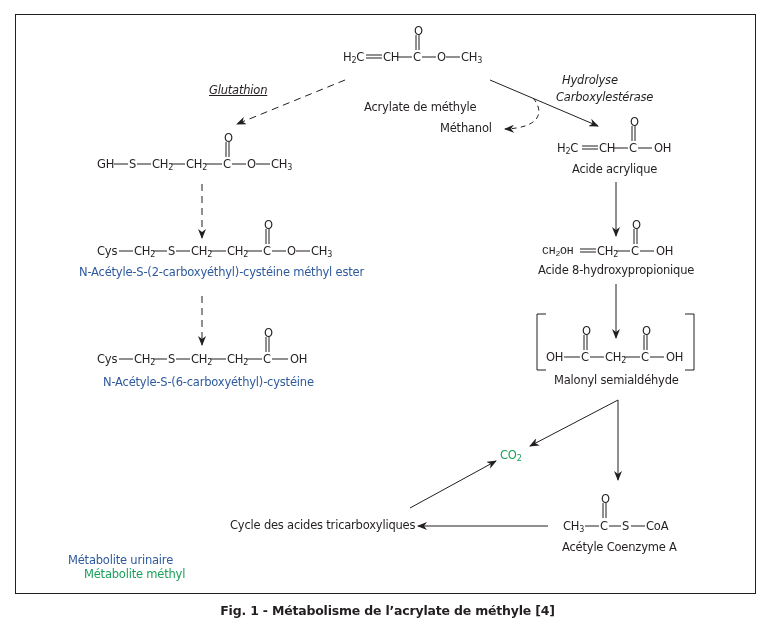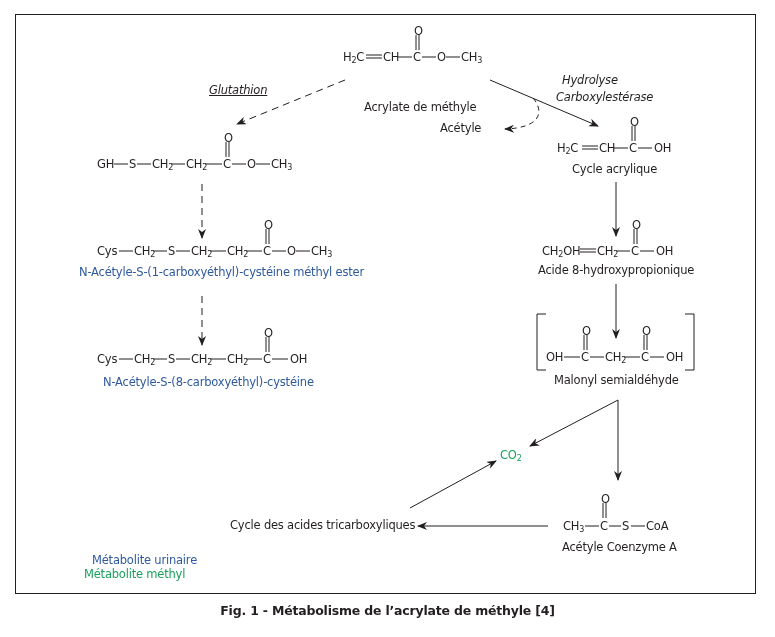--- a/index.html
+++ b/index.html
@@ -129,61 +129,61 @@
 <div class="formula" style="left:343px;top:50px;">H<sub>2</sub>C</div>
 <div class="formula" style="left:383px;top:50px;">CH</div>
 <div class="formula" style="left:413px;top:50px;">C</div>
 <div class="formula" style="left:437px;top:50px;">O</div>
 <div class="formula" style="left:461px;top:50px;">CH<sub>3</sub></div>
 <div class="t" style="left:364px;top:73px;margin-top:28px;">Acrylate de méthyle</div>
 
 <div class="t it" style="left:209px;top:84px;text-decoration:underline;">Glutathion</div>
 <div class="t it" style="left:531px;top:74px;margin-left:31px;">Hydrolyse</div>
 <div class="t it" style="left:556px;top:91px;">Carboxylestérase</div>
-<div class="t" style="left:440px;top:122px;">Acétyle</div>
+<div class="t" style="left:440px;top:122px;">Méthanol</div>
 
 <div class="formula" style="left:224px;top:131px;">O</div>
 <div class="formula" style="left:97px;top:157px;">GH</div>
 <div class="formula" style="left:129px;top:157px;">S</div>
 <div class="formula" style="left:152px;top:157px;">CH<sub>2</sub></div>
 <div class="formula" style="left:186px;top:157px;">CH<sub>2</sub></div>
 <div class="formula" style="left:223px;top:157px;">C</div>
 <div class="formula" style="left:247px;top:157px;">O</div>
 <div class="formula" style="left:271px;top:157px;">CH<sub>3</sub></div>
 
 <div class="formula" style="left:264px;top:218px;">O</div>
 <div class="formula" style="left:97px;top:244px;">Cys</div>
 <div class="formula" style="left:134px;top:244px;">CH<sub>2</sub></div>
 <div class="formula" style="left:168px;top:244px;">S</div>
 <div class="formula" style="left:191px;top:244px;">CH<sub>2</sub></div>
 <div class="formula" style="left:227px;top:244px;">CH<sub>2</sub></div>
 <div class="formula" style="left:263px;top:244px;">C</div>
 <div class="formula" style="left:287px;top:244px;">O</div>
 <div class="formula" style="left:311px;top:244px;">CH<sub>3</sub></div>
-<div class="t blue" style="left:79px;top:266px;">N-Acétyle-S-(1-carboxyéthyl)-cystéine méthyl ester</div>
+<div class="t blue" style="left:79px;top:266px;">N-Acétyle-S-(2-carboxyéthyl)-cystéine méthyl ester</div>
 
 <div class="formula" style="left:264px;top:326px;">O</div>
 <div class="formula" style="left:97px;top:352px;">Cys</div>
 <div class="formula" style="left:134px;top:352px;">CH<sub>2</sub></div>
 <div class="formula" style="left:168px;top:352px;">S</div>
 <div class="formula" style="left:191px;top:352px;">CH<sub>2</sub></div>
 <div class="formula" style="left:227px;top:352px;">CH<sub>2</sub></div>
 <div class="formula" style="left:263px;top:352px;">C</div>
 <div class="formula" style="left:290px;top:352px;">OH</div>
-<div class="t blue" style="left:103px;top:376px;">N-Acétyle-S-(8-carboxyéthyl)-cystéine</div>
+<div class="t blue" style="left:103px;top:376px;">N-Acétyle-S-(6-carboxyéthyl)-cystéine</div>
 
 <div class="formula" style="left:630px;top:115px;">O</div>
 <div class="formula" style="left:557px;top:141px;">H<sub>2</sub>C</div>
 <div class="formula" style="left:599px;top:141px;">CH</div>
 <div class="formula" style="left:629px;top:141px;">C</div>
 <div class="formula" style="left:654px;top:141px;">OH</div>
-<div class="t" style="left:572px;top:163px;">Cycle acrylique</div>
+<div class="t" style="left:572px;top:163px;">Acide acrylique</div>
 
 <div class="formula" style="left:632px;top:218px;">O</div>
-<div class="formula" style="left:542px;top:244px;">CH<sub>2</sub>OH</div>
+<div class="formula" style="left:542px;top:244px;font-family:Liberation Mono, monospace;">CH<sub>2</sub>OH</div>
 <div class="formula" style="left:597px;top:244px;">CH<sub>2</sub></div>
 <div class="formula" style="left:631px;top:244px;">C</div>
 <div class="formula" style="left:656px;top:244px;">OH</div>
 <div class="t" style="left:538px;top:264px;">Acide 8-hydroxypropionique</div>
 
 <div class="formula" style="left:582px;top:324px;">O</div>
 <div class="formula" style="left:642px;top:324px;">O</div>
 <div class="formula" style="left:546px;top:350px;">OH</div>
 <div class="formula" style="left:581px;top:350px;">C</div>
 <div class="formula" style="left:605px;top:350px;">CH<sub>2</sub></div>
@@ -195,16 +195,16 @@
 
 <div class="formula" style="left:601px;top:492px;">O</div>
 <div class="formula" style="left:563px;top:519px;">CH<sub>3</sub></div>
 <div class="formula" style="left:600px;top:519px;">C</div>
 <div class="formula" style="left:622px;top:519px;">S</div>
 <div class="formula" style="left:646px;top:519px;">CoA</div>
 <div class="t" style="left:562px;top:541px;">Acétyle Coenzyme A</div>
 
 <div class="t" style="left:230px;top:519px;">Cycle des acides tricarboxyliques</div>
 
-<div class="t blue" style="left:92px;top:554px;text-align:right;">Métabolite urinaire</div>
+<div class="t blue" style="left:68px;top:554px;text-align:right;">Métabolite urinaire</div>
 <div class="t green" style="left:84px;top:568px;">Métabolite méthyl</div>
 
 <div class="caption">Fig. 1 - Métabolisme de l’acrylate de méthyle [4]</div>
 
 </body></html>

